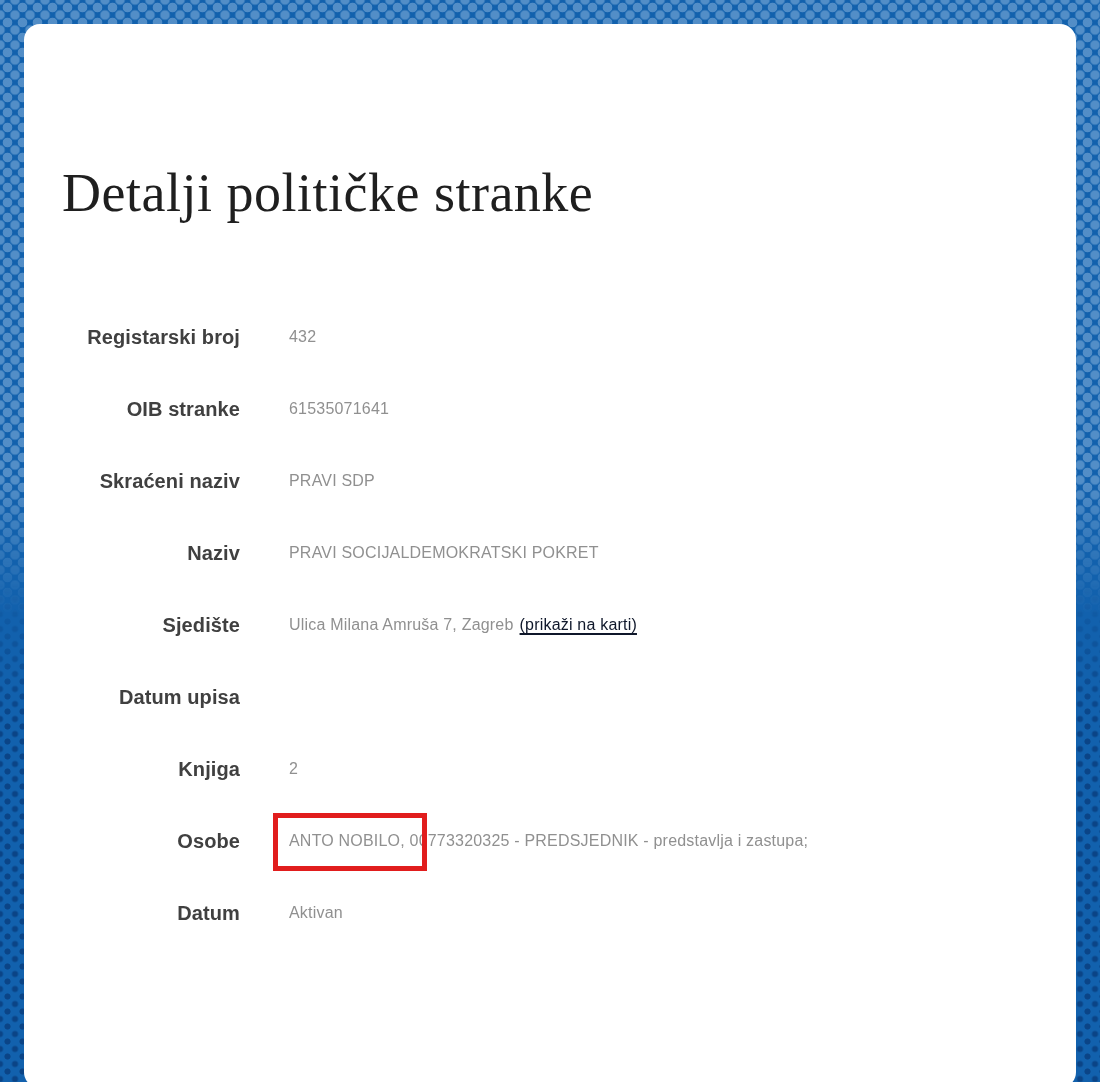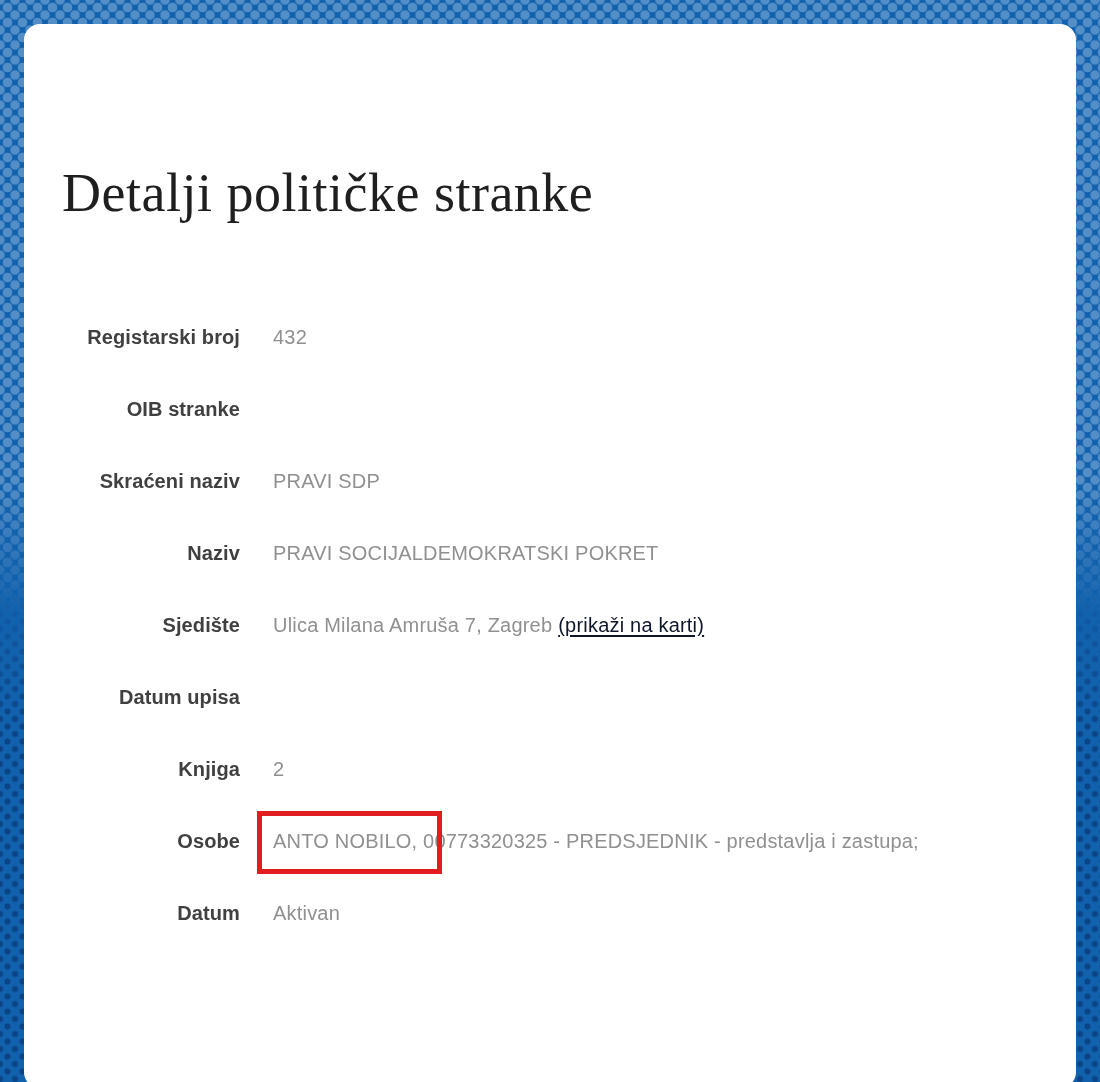--- a/index.html
+++ b/index.html
@@ -64,24 +64,25 @@
   }
   .field-label{
     text-align:right;
     font-weight:700;
     font-size:20px;
     color:#404040;
     letter-spacing:.1px;
     white-space:nowrap;
   }
   .field-value{
-    font-size:20px;
+    font-size:16px;
     color:#909090;
     letter-spacing:.2px;
     white-space:nowrap;
+    margin-left:16px;
   }
   .map-link{
     color:#0f172a;
     text-decoration:underline;
     text-decoration-thickness:2px;
     text-underline-offset:3px;
     margin-left:6px;
     cursor:pointer;
   }
   .hl-wrap{position:relative;display:inline-block;}
@@ -104,20 +105,21 @@
 
     <div class="fields">
 
       <div class="field-row">
         <div class="field-label">Registarski broj</div>
         <div class="field-value">432</div>
       </div>
 
       <div class="field-row">
         <div class="field-label">OIB stranke</div>
+        <div class="field-value">61535071641</div>
       </div>
 
       <div class="field-row">
         <div class="field-label">Skraćeni naziv</div>
         <div class="field-value">PRAVI SDP</div>
       </div>
 
       <div class="field-row">
         <div class="field-label">Naziv</div>
         <div class="field-value">PRAVI SOCIJALDEMOKRATSKI POKRET</div>

